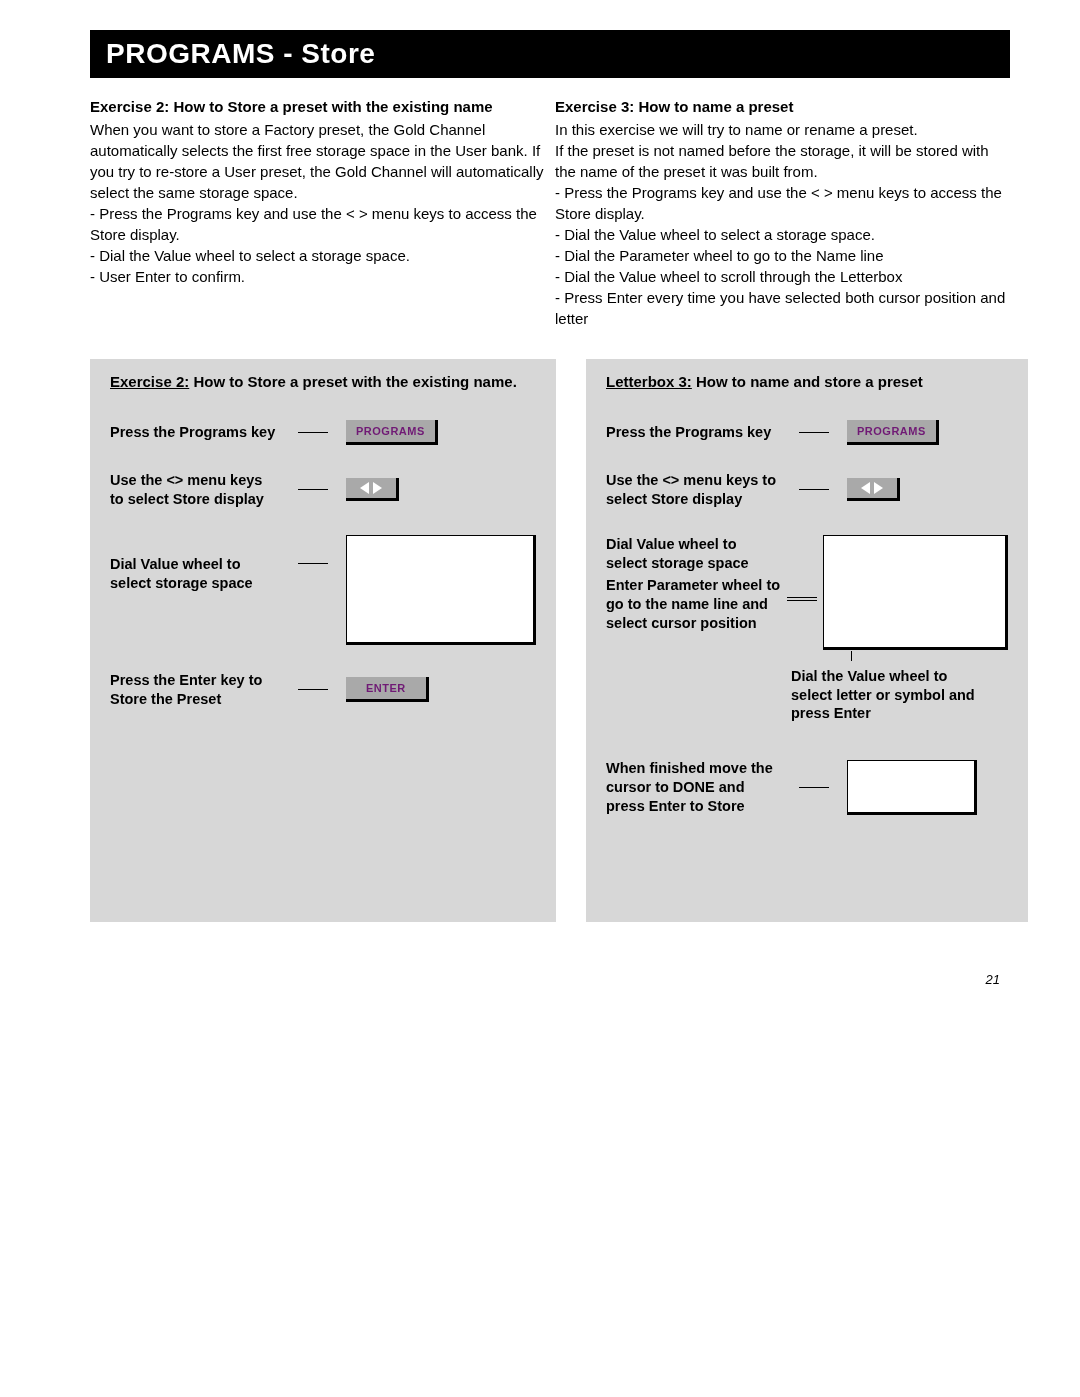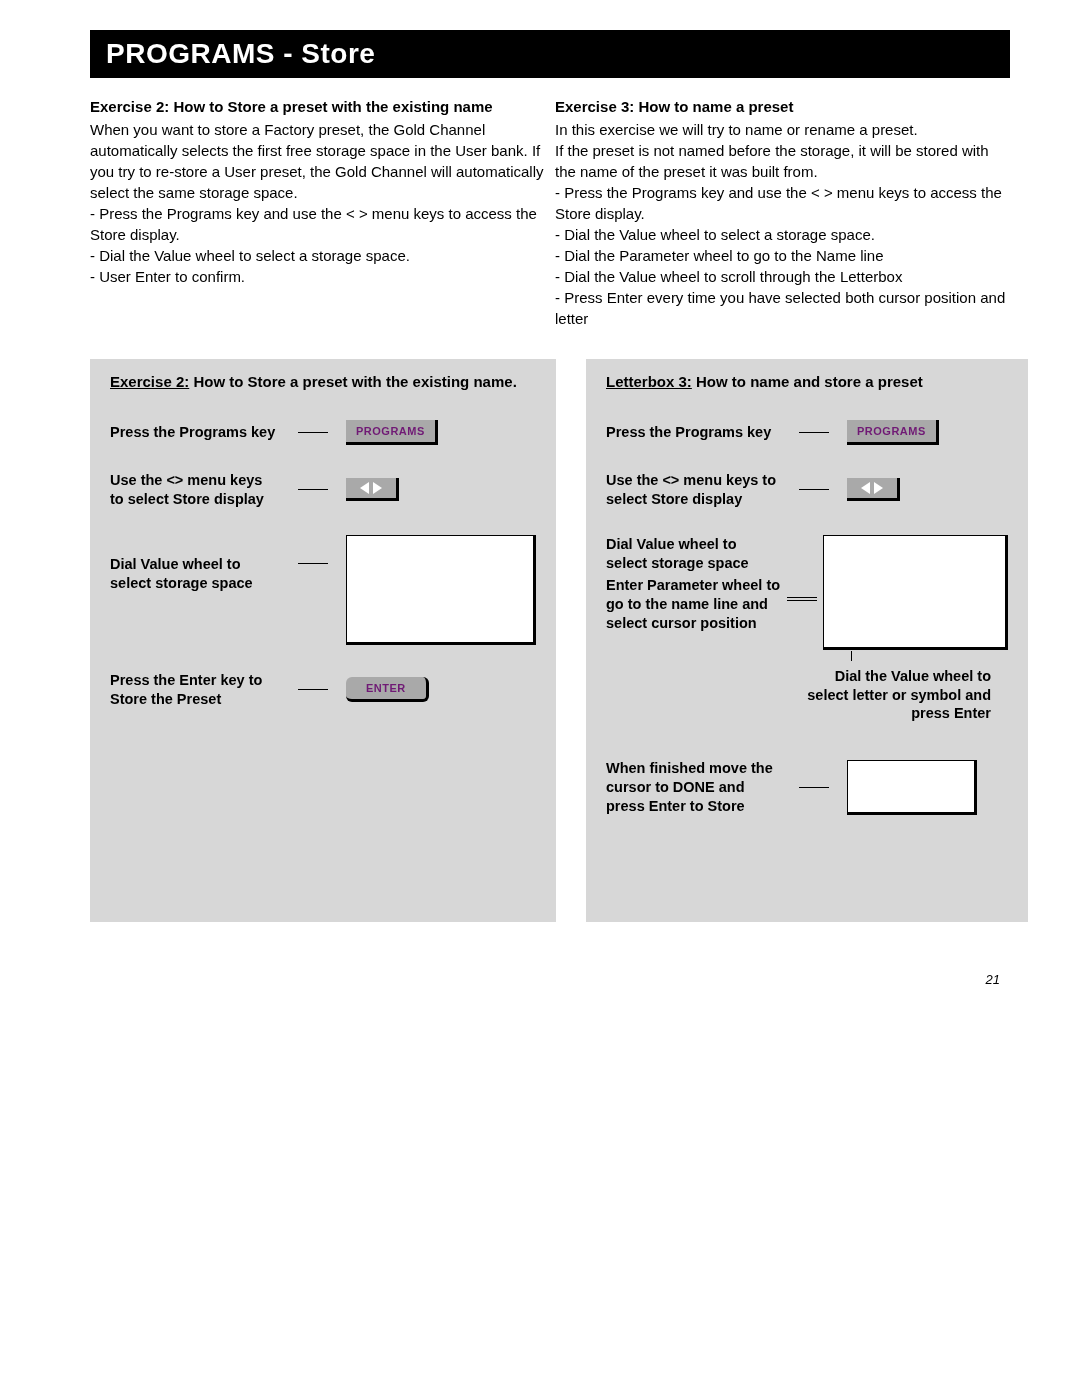--- a/index.html
+++ b/index.html
@@ -143,21 +143,21 @@
   }
   .ex3-complex .labels {
     width: 175px;
   }
   .ex3-complex .labels .blk {
     font-weight: bold;
     font-size: 14.5px;
     line-height: 1.3;
     margin-bottom: 4px;
   }
-  .ex3-right { flex:1;text-align:right; }
+  .ex3-right { flex:1; }
 </style>
 </head>
 <body>
 
 <div class="page">
   <div class="title-bar">PROGRAMS - Store</div>
 
   <div class="intro-columns">
     <div class="intro-col">
       <div class="intro-heading">Exercise 2: How to Store a preset with the existing name</div>
@@ -202,21 +202,21 @@
 
       <div class="step-row" style="align-items:flex-start;">
         <div class="step-label" style="margin-top:20px;">Dial Value wheel to select storage space</div>
         <div class="connector" style="margin-top:28px;"></div>
         <div class="display-box big-display"></div>
       </div>
 
       <div class="step-row" style="margin-top:20px;">
         <div class="step-label">Press the Enter key to Store the Preset</div>
         <div class="connector"></div>
-        <div class="btn" style="padding:5px 20px;border-radius:6px;">ENTER</div>
+        <div class="btn" style="padding:5px 20px;">ENTER</div>
       </div>
     </div>
 
     <div class="diagram-box right-steps">
       <div class="diag-title">
         <span class="underline">Letterbox 3:</span><span> How to name and store a preset</span>
       </div>
 
       <div class="step-row">
         <div class="step-label">Press the Programs key</div>

